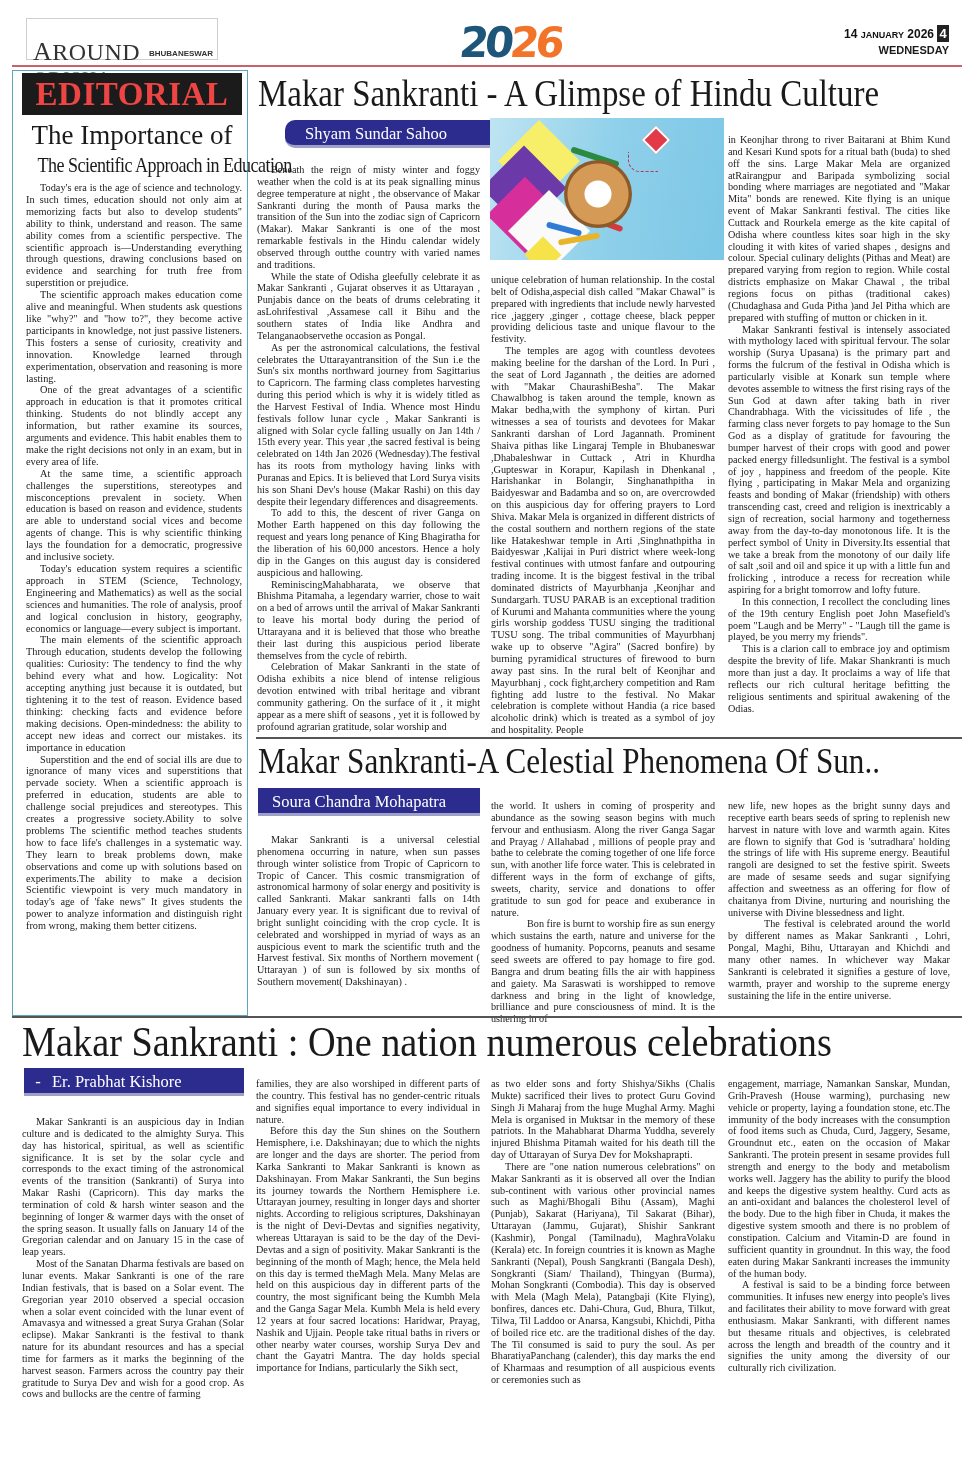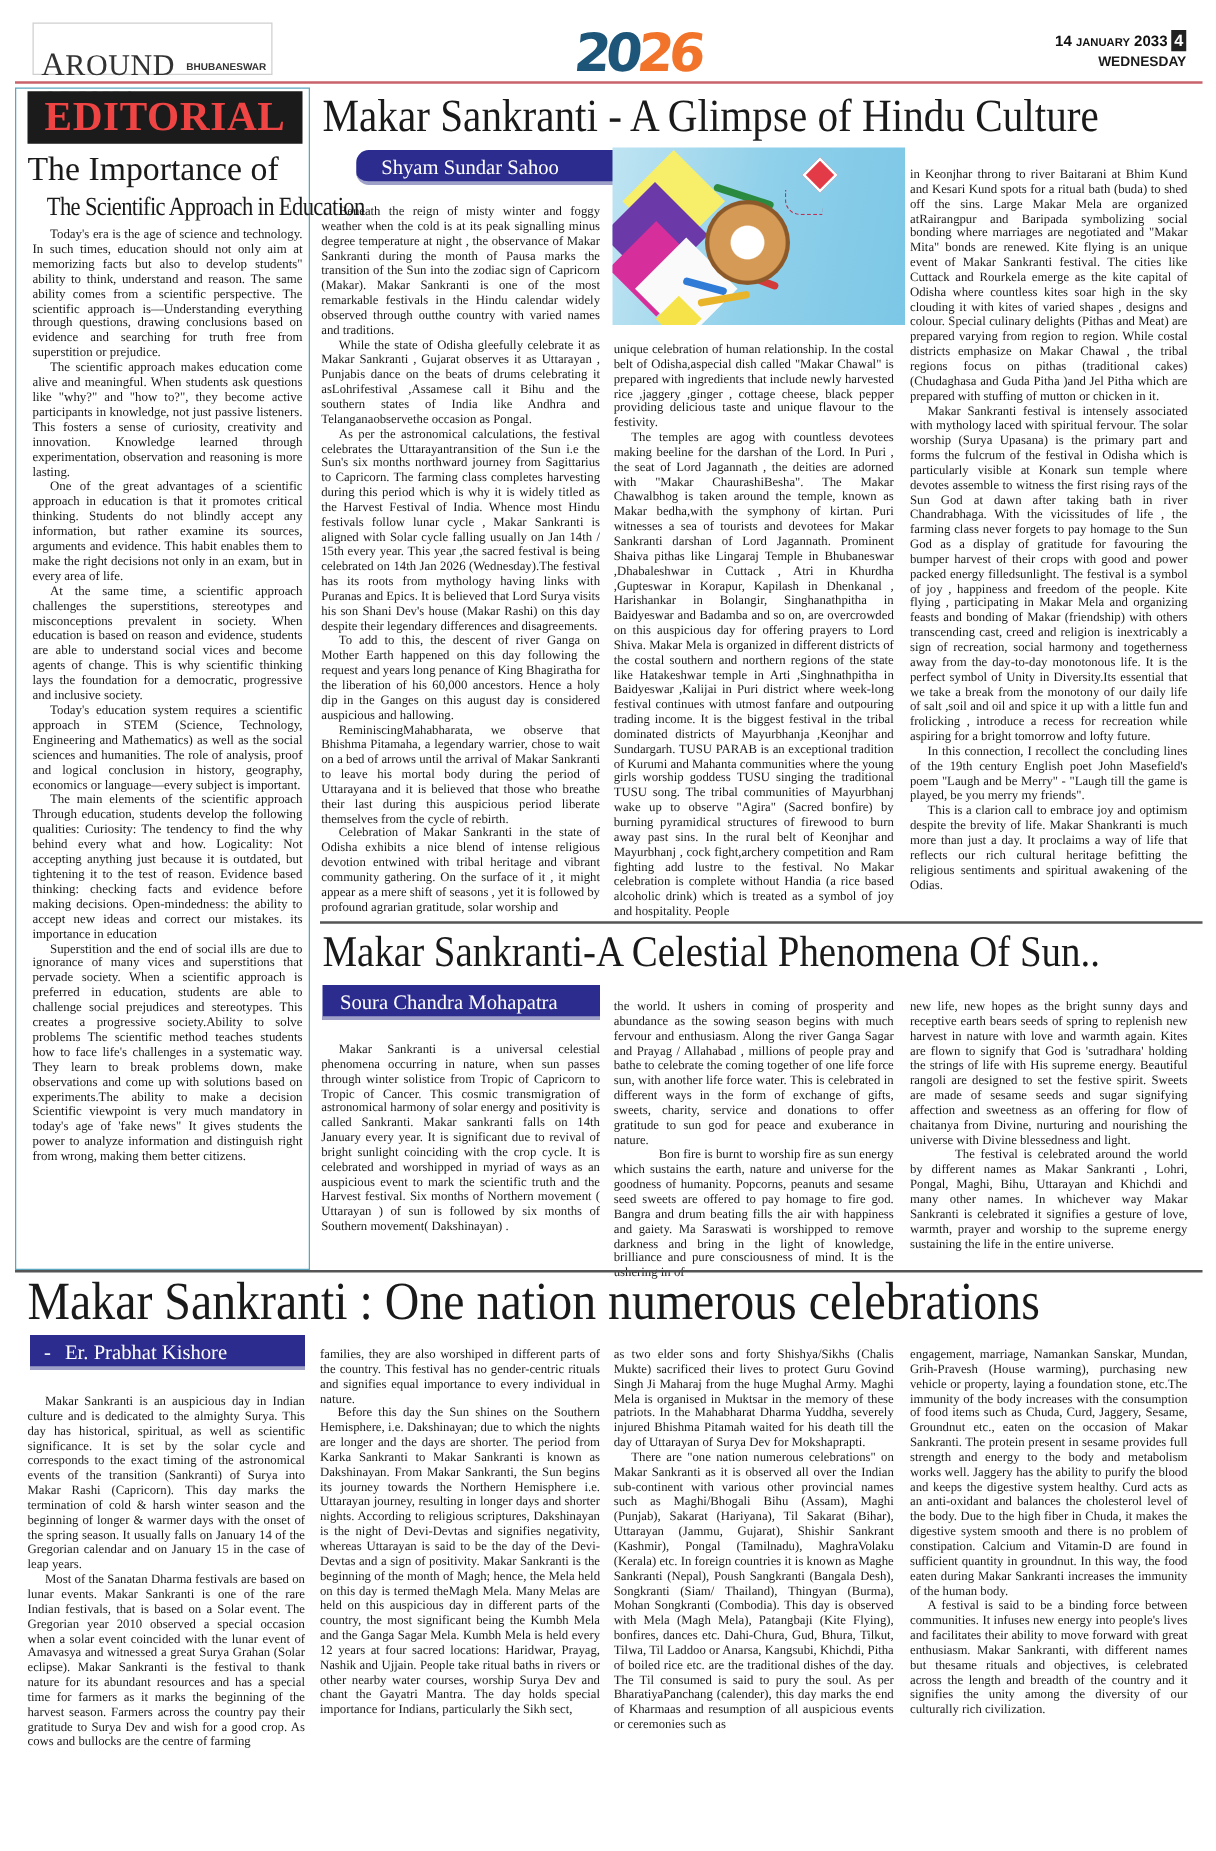--- a/index.html
+++ b/index.html
@@ -19,21 +19,21 @@
   .dateline { position: absolute; right: 24px; top: 24px; text-align: right; font-family: "Liberation Sans", sans-serif; font-weight: bold; }
   .date { font-size: 12px; color: #111; display: inline-block; vertical-align: middle; }
   .date .small { font-size: 9px; }
   .page-no { display: inline-block; vertical-align: middle; background: #222; color: #fff; font-size: 13px; width: 12px; text-align: center; margin-left: 3px; line-height: 17px; }
   .weekday { font-size: 11px; margin-top: 2px; }
   .rule-red { position: absolute; left: 12px; top: 65px; width: 950px; height: 2px; background: #c9636b; }
 
   
   .editorial-box { position: absolute; left: 12px; top: 70px; width: 236px; height: 946px; border: 1px solid #5aa6bf; }
   .editorial-head { position: absolute; left: 22px; top: 73px; width: 220px; height: 42px; background: #1b1b1b; color: #ef4444; font-family: "Liberation Serif", serif; font-weight: bold; font-size: 33px; text-align: center; line-height: 42px; letter-spacing: 0.5px; }
-  .ed-title1 { position: absolute; left: 22px; top: 120px; width: 220px; text-align: left; font-size: 27px; line-height: 30px; }
+  .ed-title1 { position: absolute; left: 22px; top: 120px; width: 220px; text-align: center; font-size: 27px; line-height: 30px; }
   .ed-title2 { position: absolute; left: 22px; top: 151px; width: 220px; text-align: center; font-size: 21px; line-height: 28px; transform: scaleX(0.86); transform-origin: center; letter-spacing: -0.6px; white-space: nowrap; }
   .ed-body { position: absolute; left: 26px; top: 182px; width: 216px; font-size: 10.3px; line-height: 11.9px; text-align: justify; hyphens: auto; }
   .ed-body p { text-indent: 14px; }
 
   
   .headline { position: absolute; font-family: "Liberation Serif", serif; white-space: nowrap; color: #1a1a1a; transform-origin: left top; }
   .h1 { left: 258px; top: 72px; font-size: 37px; line-height: 44px; transform: scaleX(0.89); }
   .h2 { left: 258px; top: 740px; font-size: 35px; line-height: 44px; transform: scaleX(0.89); }
   .h3 { left: 22px; top: 1016px; font-size: 43px; line-height: 52px; transform: scaleX(0.89); }
 
@@ -70,21 +70,21 @@
   <div class="logo">
     <div class="logo-main"><span class="first">A</span><span>ROUND</span> <span class="odisha">ODISHA</span></div>
     <div class="logo-sub">BHUBANESWAR</div>
   </div>
   <div class="year-logo">
     <span class="y1">20</span>
       <span class="y2">26</span>
   </div>
   <div class="dateline">
     <div>
-      <span class="date"><span>14</span> <span class="small">JANUARY</span> <span>2033</span></span><span class="page-no">4</span>
+      <span class="date"><span>14</span> <span class="small">JANUARY</span> <span>2026</span></span><span class="page-no">4</span>
     </div>
     <div class="weekday">WEDNESDAY</div>
   </div>
 </div>
 <div class="rule-red"></div>
 
 <div class="editorial-box"></div>
 <div class="editorial-head">EDITORIAL</div>
 <div class="ed-title1">The Importance of</div>
 <div class="ed-title2">The Scientific Approach in Education</div>

